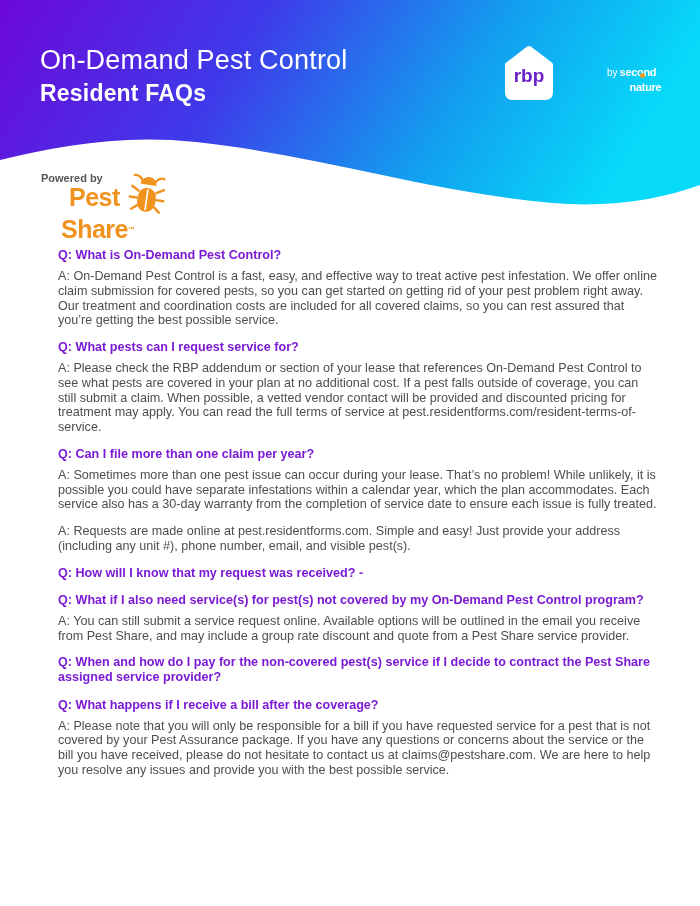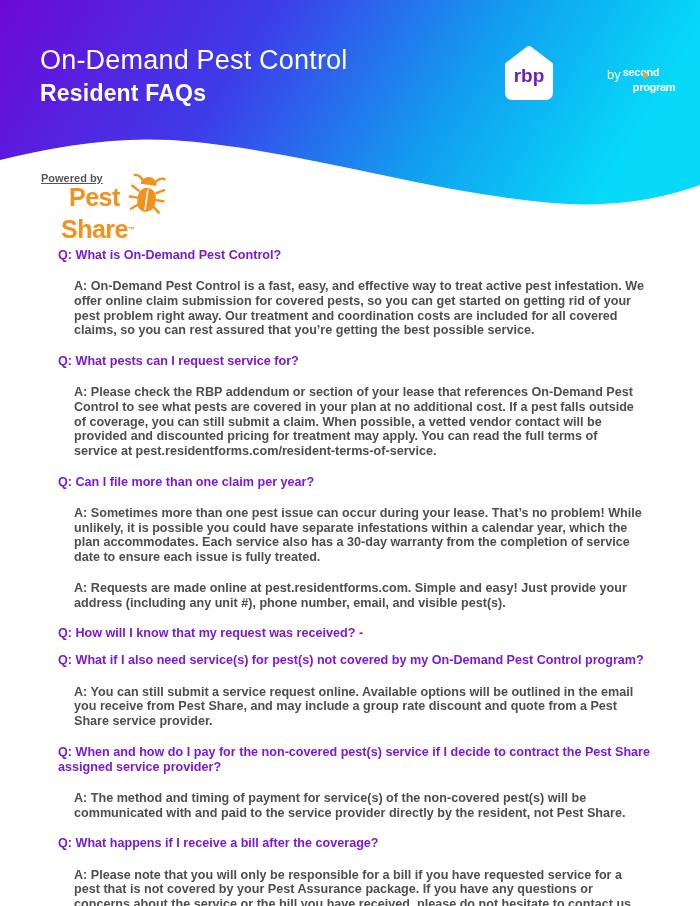--- a/index.html
+++ b/index.html
@@ -16,49 +16,49 @@
   .header { position:absolute; top:0; left:0; width:700px; height:232px; }
   .header svg.header-bg { position:absolute; top:0; left:0; display:block; }
 
   .title-block { position:absolute; left:40px; top:44px; color:#ffffff; }
   .title-line1 { font-size:27px; font-weight:400; letter-spacing:0.2px; line-height:33px;text-align:center; }
   .title-line2 { font-size:23px; font-weight:700; letter-spacing:0.2px; line-height:33px; }
 
   .brand-block { position:absolute; left:500px; top:42px; display:flex; align-items:center;gap:40px; }
   .rbp-logo { position:relative; width:58px; height:62px; }
   .sn-wrap { display:flex; align-items:flex-start; margin-left:9px; margin-top:14px; }
-  .sn-by { color:#ffffff; font-size:13px; font-weight:400; margin-top:2px; margin-right:2px; }
+  .sn-by { color:#ffffff; font-size:10px; font-weight:400; margin-top:2px; margin-right:2px; }
   .sn-words { color:#ffffff; font-weight:700; font-size:11px; line-height:15px; letter-spacing:-0.3px; }
   .sn-line2 { display:block; margin-left:10px; }
   .o-dot { position:relative; }
   .o-dot::after {
     content:""; position:absolute; left:3px; top:7px;
     width:5px; height:5px; border-radius:50%;
     background:#F59E1E;
   }
 
   
   .powered-block { position:absolute; left:38px; top:172px; }
-  .pb-label { color:#55565A; font-size:11px; font-weight:600; margin-left:3px;text-decoration:underline; }
+  .pb-label { color:#55565A; font-size:11px; font-weight:600; margin-left:3px; }
   .ps-row1 { display:flex; align-items:flex-start; margin-top:1px;margin-left:31px; }
   .ps-word { color:#F0921E; font-weight:800; font-size:25px; letter-spacing:-0.5px; line-height:24px; }
   .ps-bug { margin-left:7px; margin-top:-12px; transform:rotate(8deg); }
   .ps-row2 { margin-left:23px; margin-top:-2px; white-space:nowrap; }
   .ps-tm { color:#F0921E; font-size:7px; font-weight:700; vertical-align:super; }
 
   
   .content { position:absolute; top:232px; left:0; width:700px; padding:16px 40px 0 58px; box-sizing:border-box; }
   .faq-item { margin-bottom:12px; }
   .faq-q {
     color:#7B1AD4; font-weight:700; font-size:12.6px; line-height:1.2;
     margin:0 0 6px 0;
   }
   .faq-a {
-    color:#4E4E50; font-weight:700; font-size:12.6px; line-height:1.17;
-    margin:16px;
+    color:#4E4E50; font-weight:400; font-size:12.6px; line-height:1.17;
+    margin:0;
   }
 </style>
 </head>
 <body>
 
 <div class="page">
 
   <div class="header">
     <svg class="header-bg" width="700" height="232" viewBox="0 0 700 232" aria-hidden="true">
       <defs>
@@ -80,21 +80,21 @@
     <div class="brand-block">
       <div class="rbp-logo">
         <svg width="58" height="62" viewBox="0 0 58 62" aria-hidden="true">
           <rect x="11" y="13" width="37" height="37" rx="9" transform="rotate(45 29.5 31.5)" fill="#2FC7CE"></rect>
           <path d="M29,7 L50,23 V50 Q50,55 45,55 H13 Q8,55 8,50 V23 Z" fill="#ffffff" stroke="#ffffff" stroke-width="6" stroke-linejoin="round"></path>
           <text x="29" y="40" text-anchor="middle" font-family="Liberation Sans, sans-serif" font-size="19" font-weight="700" fill="#6B21C8">rbp</text>
         </svg>
       </div>
       <div class="sn-wrap">
         <span class="sn-by">by</span>
-        <span class="sn-words"><span>sec</span><span class="o-dot">o</span><span>nd</span><span class="sn-line2">program</span></span>
+        <span class="sn-words"><span>sec</span><span class="o-dot">o</span><span>nd</span><span class="sn-line2">nature</span></span>
       </div>
     </div>
   </div>
 
   <div class="powered-block">
     <div class="pb-label">Powered by</div>
     <div class="ps-row1">
       <span class="ps-word">Pest</span>
       <svg class="ps-bug" width="42" height="46" viewBox="0 0 42 46" aria-hidden="true">
         <g stroke="#F0921E" stroke-width="2.4" stroke-linecap="round" fill="none">
@@ -142,21 +142,20 @@
       <p class="faq-q">Q: How will I know that my request was received? -</p>
     </div>
 
     <div class="faq-item">
       <p class="faq-q">Q: What if I also need service(s) for pest(s) not covered by my On-Demand Pest Control program?</p>
       <p class="faq-a">A: You can still submit a service request online. Available options will be outlined in the email you receive from Pest Share, and may include a group rate discount and quote from a Pest Share service provider.</p>
     </div>
 
     <div class="faq-item">
       <p class="faq-q">Q: When and how do I pay for the non-covered pest(s) service if I decide to contract the Pest Share assigned service provider?</p>
-      <p class="faq-a">A: The method and timing of payment for service(s) of the non-covered pest(s) will be communicated with and paid to the service provider directly by the resident, not Pest Share.</p>
     </div>
 
     <div class="faq-item">
       <p class="faq-q">Q: What happens if I receive a bill after the coverage?</p>
       <p class="faq-a">A: Please note that you will only be responsible for a bill if you have requested service for a pest that is not covered by your Pest Assurance package. If you have any questions or concerns about the service or the bill you have received, please do not hesitate to contact us at claims@pestshare.com. We are here to help you resolve any issues and provide you with the best possible service.</p>
     </div>
 
   </div>
 </div>
 

